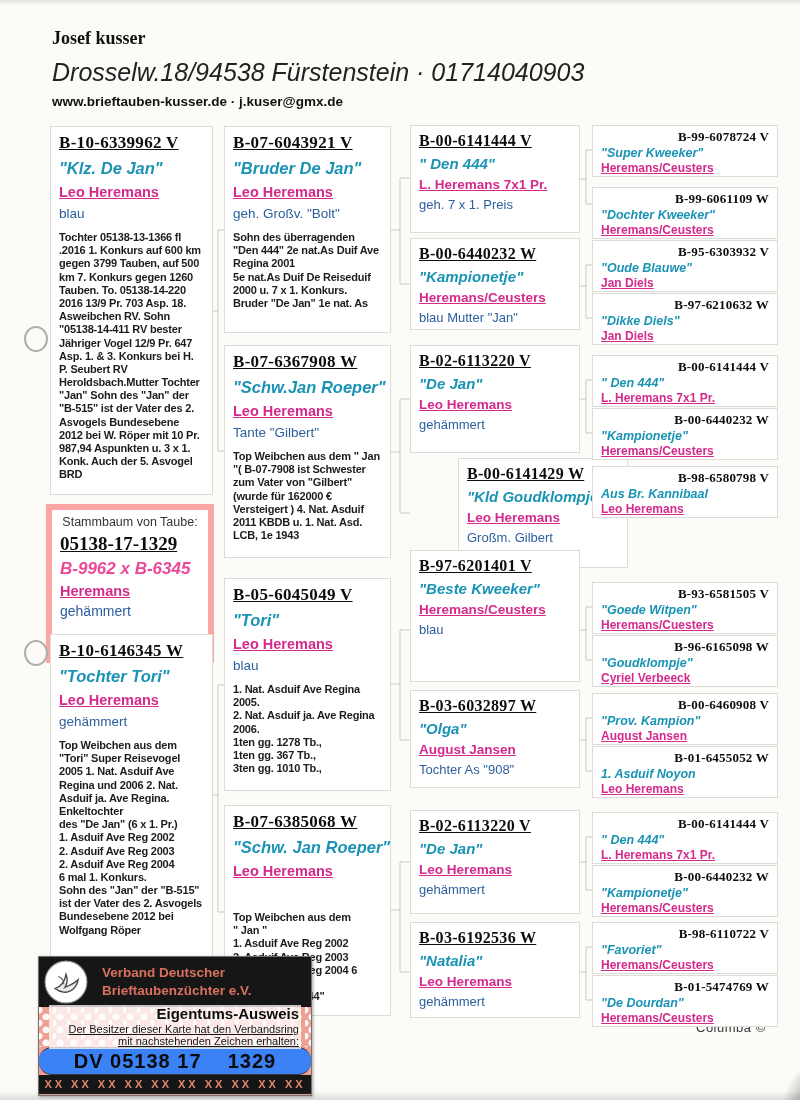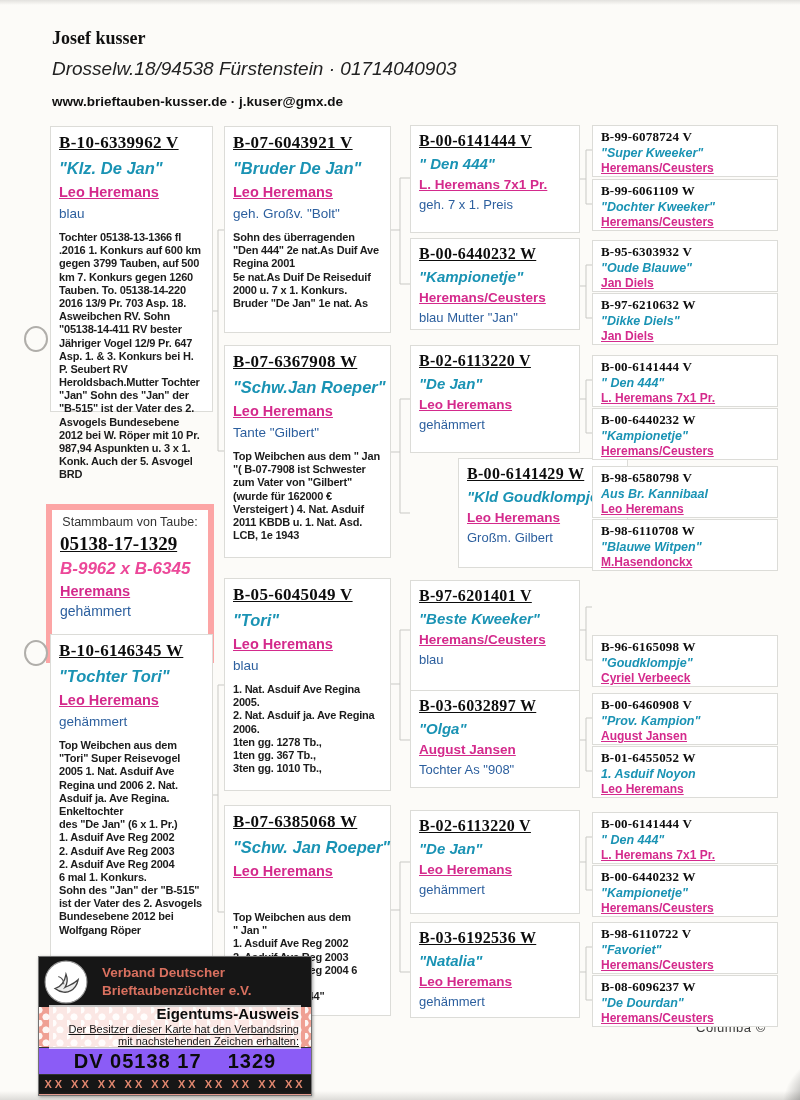--- a/index.html
+++ b/index.html
@@ -2,33 +2,33 @@
 <html><head>
 <meta charset="utf-8">
 <style>
   html,body{margin:0;padding:0;background:#e8e6e1;}
   .page{position:relative;width:800px;height:1100px;background:#fcfbf8;overflow:hidden;
         font-family:"Liberation Sans",sans-serif;color:#1f1f1f;padding-left:28px;}
   .connectors{position:absolute;left:0;top:0;pointer-events:none;}
   
   .hdr-name{position:absolute;left:52px;top:28px;font-family:"Liberation Serif",serif;
             font-weight:bold;font-size:18px;color:#111;}
-  .hdr-addr{position:absolute;left:52px;top:58px;font-style:italic;font-size:19px;color:#222;}
+  .hdr-addr{position:absolute;left:52px;top:58px;font-style:italic;font-size:25px;color:#222;}
   .hdr-web{position:absolute;left:52px;top:94px;font-weight:bold;font-size:13.5px;color:#111;}
   
   .pbox{position:absolute;background:#fff;border:1px solid #dcdcd8;box-sizing:border-box;
         padding:6px 8px;z-index:2;}
   .c1{left:50px;width:163px;}
   .c2{left:224px;width:167px;}
   .c3{left:410px;width:170px;}
   .c4{left:592px;width:186px;padding:3px 8px;}
   .ring{font-family:"Liberation Serif",serif;font-weight:bold;font-size:17px;color:#0d0d0d;
         text-decoration:underline;letter-spacing:.3px;white-space:nowrap;}
   .c3 .ring{font-size:16px;}
-  .c4 .ring{font-size:13px;text-decoration:none;letter-spacing:.2px;}
+  .c4 .ring{font-size:13px;text-decoration:none;letter-spacing:.2px;text-align:right;}
   .pname{font-weight:bold;font-style:italic;color:#1a93b4;font-size:16.5px;margin-top:6px;white-space:nowrap;}
   .c3 .pname{font-size:15px;margin-top:5px;}
   .c4 .pname{font-size:12.5px;margin-top:2px;line-height:1.05;}
   .breeder{color:#d42a8c;font-weight:bold;text-decoration:underline;font-size:14.5px;margin-top:6px;white-space:nowrap;}
   .c3 .breeder{font-size:13.5px;margin-top:5px;}
   .c4 .breeder{font-size:12px;margin-top:2px;line-height:1.05;}
   .colorline{color:#2c5f9e;font-size:13.5px;margin-top:6px;white-space:nowrap;}
   .c3 .colorline{font-size:13px;margin-top:5px;}
   .pbody{font-weight:bold;font-size:11px;line-height:1.2;letter-spacing:-0.2px;color:#1c1c1c;
          margin-top:10px;white-space:pre-line;}
@@ -49,23 +49,23 @@
   .cert-top{height:50px;background:#161616;display:flex;align-items:center;}
   .cert-logo{width:44px;height:44px;margin-left:5px;flex:0 0 auto;}
   .cert-org{margin-left:14px;color:#d9705f;font-weight:bold;font-size:13.5px;line-height:1.35;}
   .cert-pattern{height:40px;background-color:#efa093;
      background-image:radial-gradient(circle at 7px 10px, rgba(255,255,255,.9) 3.2px, transparent 3.9px),
                       radial-gradient(circle at 0px 3px, rgba(255,255,255,.9) 3.2px, transparent 3.9px);
      background-size:14px 13px;display:flex;flex-direction:column;justify-content:center;}
   .cert-paper{background:rgba(255,255,255,.75);margin:0 10px;padding:1px 2px;text-align:right;}
   .cert-title{font-weight:bold;font-size:15px;color:#0c0c0c;line-height:1.1;}
   .cert-sub{font-size:11px;color:#161616;line-height:1.12;white-space:pre-line;text-decoration:underline;}
-  .cert-ring{height:26px;background:#8b5cf6;border-top:1px solid #333;border-bottom:1px solid #333;
+  .cert-ring{height:26px;background:#3b82f6;border-top:1px solid #333;border-bottom:1px solid #333;
              font-weight:bold;font-size:20px;text-align:center;line-height:26px;color:#0b0b0b;
-             white-space:pre;letter-spacing:1px;}
+             white-space:pre;letter-spacing:1px;border-radius:13px;}
   .cert-band{height:19px;background:#161616;color:#e2876f;font-weight:bold;font-size:11px;
              line-height:19px;text-align:center;letter-spacing:3px;overflow:hidden;white-space:nowrap;}
   
   .arc{position:absolute;width:20px;height:22px;border:2px solid #b0aeaa;border-radius:50%;
        left:24px;z-index:3;background:transparent;}
   .arc1{top:326px;} .arc2{top:640px;}
   .edge-right{position:absolute;right:0;top:0;width:14px;height:100%;z-index:8;
               background:linear-gradient(to right, rgba(0,0,0,0), rgba(110,108,102,.30));}
   .edge-bottom{position:absolute;left:0;bottom:0;width:100%;height:9px;z-index:8;
               background:linear-gradient(to bottom, rgba(0,0,0,0), rgba(110,108,102,.22));}
@@ -97,21 +97,21 @@
       M580 972 H586 M592 947 H586 V1000 H592"></path>
   </svg>
 
   <div class="arc arc1"></div>
   <div class="arc arc2"></div>
 
   <div class="hdr-name">Josef kusser</div>
   <div class="hdr-addr">Drosselw.18/94538 Fürstenstein  ·  01714040903</div>
   <div class="hdr-web">www.brieftauben-kusser.de  ·  j.kuser@gmx.de</div>
 
-  <div class="pbox c1" style="top:126px;height:286px;">
+  <div class="pbox c1" style="top:126px;height:369px;">
     <div class="ring">B-10-6339962 V</div>
     <div class="pname">"Klz. De Jan"</div>
     <div class="breeder">Leo Heremans</div>
     <div class="colorline">blau</div>
     <div class="pbody">Tochter 05138-13-1366 fl .2016  1. Konkurs auf 600 km gegen 3799 Tauben, auf 500 km 7. Konkurs gegen 1260 Tauben. To. 05138-14-220 2016 13/9 Pr. 703 Asp. 18. Asweibchen RV.  Sohn "05138-14-411 RV bester Jähriger Vogel 12/9 Pr. 647 Asp. 1. &amp; 3. Konkurs bei H. P. Seubert RV Heroldsbach.Mutter Tochter "Jan" Sohn des "Jan" der "B-515" ist der Vater des 2. Asvogels Bundesebene 2012 bei W. Röper mit 10 Pr. 987,94 Aspunkten u. 3 x 1. Konk. Auch der 5. Asvogel BRD</div>
   </div>
 
   <div class="stamm">
     <div class="stamm-label">Stammbaum von Taube:</div>
     <div class="stamm-ring">05138-17-1329</div>
@@ -191,21 +191,21 @@
     <div class="pname">"De Jan"</div>
     <div class="breeder">Leo Heremans</div>
     <div class="colorline">gehämmert</div>
   </div>
   <div class="pbox c3" style="top:458px;height:110px;margin-left:48px;">
     <div class="ring">B-00-6141429 W</div>
     <div class="pname">"Kld Goudklompje"</div>
     <div class="breeder">Leo Heremans</div>
     <div class="colorline">Großm. Gilbert</div>
   </div>
-  <div class="pbox c3" style="top:580px;height:111px;">
+  <div class="pbox c3" style="top:550px;height:132px;">
     <div class="ring">B-97-6201401 V</div>
     <div class="pname">"Beste Kweeker"</div>
     <div class="breeder">Heremans/Ceusters</div>
     <div class="colorline">blau</div>
   </div>
   <div class="pbox c3" style="top:690px;height:98px;">
     <div class="ring">B-03-6032897 W</div>
     <div class="pname">"Olga"</div>
     <div class="breeder">August Jansen</div>
     <div class="colorline">Tochter As "908"</div>
@@ -221,21 +221,21 @@
     <div class="pname">"Natalia"</div>
     <div class="breeder">Leo Heremans</div>
     <div class="colorline">gehämmert</div>
   </div>
 
   <div class="pbox c4" style="top:125px;height:52px;">
     <div class="ring">B-99-6078724 V</div>
     <div class="pname">"Super Kweeker"</div>
     <div class="breeder">Heremans/Ceusters</div>
   </div>
-  <div class="pbox c4" style="top:179px;height:52px;">
+  <div class="pbox c4" style="top:187px;height:52px;">
     <div class="ring">B-99-6061109 W</div>
     <div class="pname">"Dochter Kweeker"</div>
     <div class="breeder">Heremans/Ceusters</div>
   </div>
   <div class="pbox c4" style="top:240px;height:52px;">
     <div class="ring">B-95-6303932 V</div>
     <div class="pname">"Oude Blauwe"</div>
     <div class="breeder">Jan Diels</div>
   </div>
   <div class="pbox c4" style="top:293px;height:52px;">
@@ -251,24 +251,24 @@
   <div class="pbox c4" style="top:408px;height:52px;">
     <div class="ring">B-00-6440232 W</div>
     <div class="pname">"Kampionetje"</div>
     <div class="breeder">Heremans/Ceusters</div>
   </div>
   <div class="pbox c4" style="top:466px;height:52px;">
     <div class="ring">B-98-6580798 V</div>
     <div class="pname">Aus Br. Kannibaal</div>
     <div class="breeder">Leo Heremans</div>
   </div>
-  <div class="pbox c4" style="top:519px;height:52px;">
-    <div class="ring">B-98-6110708 W</div>
-    <div class="pname">"Blauwe Witpen"</div>
-    <div class="breeder">M.Hasendonckx</div>
+  <div class="pbox c4" style="top:582px;height:52px;">
+    <div class="ring">B-93-6581505 V</div>
+    <div class="pname">"Goede Witpen"</div>
+    <div class="breeder">Heremans/Cuesters</div>
   </div>
   <div class="pbox c4" style="top:635px;height:52px;">
     <div class="ring">B-96-6165098 W</div>
     <div class="pname">"Goudklompje"</div>
     <div class="breeder">Cyriel Verbeeck</div>
   </div>
   <div class="pbox c4" style="top:693px;height:52px;">
     <div class="ring">B-00-6460908 V</div>
     <div class="pname">"Prov. Kampion"</div>
     <div class="breeder">August Jansen</div>
@@ -287,21 +287,21 @@
     <div class="ring">B-00-6440232 W</div>
     <div class="pname">"Kampionetje"</div>
     <div class="breeder">Heremans/Ceusters</div>
   </div>
   <div class="pbox c4" style="top:922px;height:52px;">
     <div class="ring">B-98-6110722 V</div>
     <div class="pname">"Favoriet"</div>
     <div class="breeder">Heremans/Ceusters</div>
   </div>
   <div class="pbox c4" style="top:975px;height:52px;">
-    <div class="ring">B-08-6096237 W</div>
+    <div class="ring">B-01-5474769 W</div>
     <div class="pname">"De Dourdan"</div>
     <div class="breeder">Heremans/Ceusters</div>
   </div>
 
   <div class="cert">
     <div class="cert-top">
       <svg class="cert-logo" viewBox="0 0 40 40">
         <circle cx="20" cy="20" r="19" fill="#ffffff" stroke="#9a9a9a" stroke-width="1"></circle>
         <path d="M10 26c6-2 9-7 10-13 2 5 1 9-1 12 4-2 8-3 12-7-1 5-3 8-7 10-3 2-9 2-14-2z" fill="#ececec" stroke="#444" stroke-width="1.2"></path>
         <path d="M13 15c3 1 5 4 5 7" fill="none" stroke="#555" stroke-width="1"></path>

